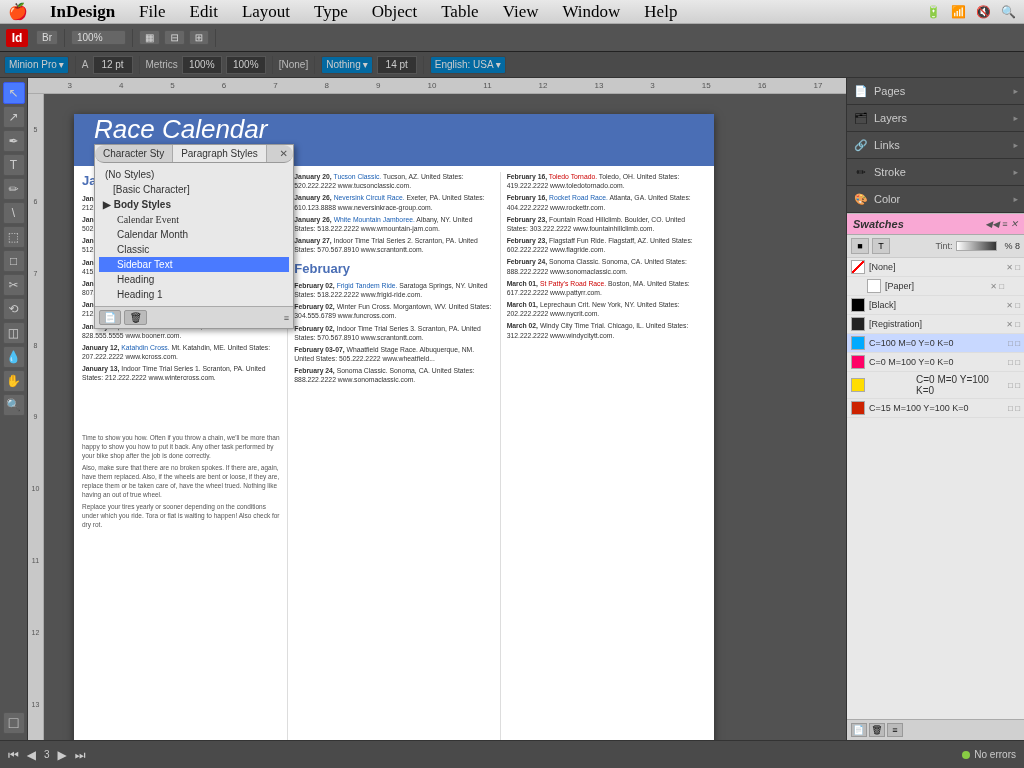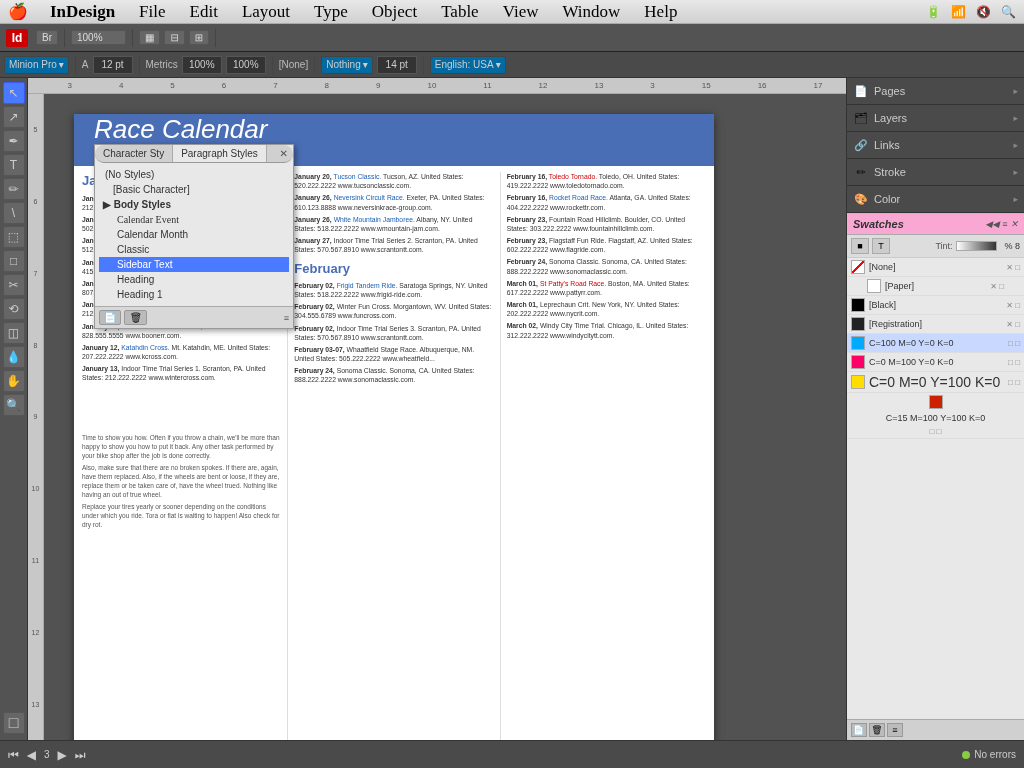--- a/index.html
+++ b/index.html
@@ -398,24 +398,24 @@
           <span style="font-size:9px;color:#333;flex:1;">C=100 M=0 Y=0 K=0</span>
           <span style="font-size:8px;color:#888;">□ □</span>
         </div>
         <div style="display:flex;align-items:center;padding:2px 4px;gap:4px;border-bottom:1px solid #ddd;cursor:pointer;">
           <div style="width:14px;height:14px;border:1px solid #aaa;background:#ff0066;flex-shrink:0;"></div>
           <span style="font-size:9px;color:#333;flex:1;">C=0 M=100 Y=0 K=0</span>
           <span style="font-size:8px;color:#888;">□ □</span>
         </div>
         <div style="display:flex;align-items:center;padding:2px 4px;gap:4px;border-bottom:1px solid #ddd;cursor:pointer;">
           <div style="width:14px;height:14px;border:1px solid #aaa;background:#ffdd00;flex-shrink:0;"></div>
-          <span style="font-size:14px;color:#333;flex:1;">C=0 M=0 Y=100 K=0</span>
+          <span style="font-size:10px;color:#333;flex:1;margin-left:47px;">C=0 M=0 Y=100 K=0</span>
           <span style="font-size:8px;color:#888;">□ □</span>
         </div>
-        <div style="display:flex;align-items:center;padding:2px 4px;gap:4px;border-bottom:1px solid #ddd;cursor:pointer;flex-direction:column;">
+        <div style="display:flex;align-items:center;padding:2px 4px;gap:4px;border-bottom:1px solid #ddd;cursor:pointer;">
           <div style="width:14px;height:14px;border:1px solid #aaa;background:#cc2200;flex-shrink:0;"></div>
           <span style="font-size:9px;color:#333;flex:1;">C=15 M=100 Y=100 K=0</span>
           <span style="font-size:8px;color:#888;">□ □</span>
         </div>
       </div>
 
       <div style="display:flex;align-items:center;padding:3px 4px;background:#d0d0d0;border-top:1px solid #aaa;gap:2px;">
         <div style="width:16px;height:14px;background:#bbb;border:1px solid #999;display:flex;align-items:center;justify-content:center;font-size:9px;cursor:pointer;">📄</div>
         <div style="width:16px;height:14px;background:#bbb;border:1px solid #999;display:flex;align-items:center;justify-content:center;font-size:9px;cursor:pointer;">🗑</div>
         <div style="width:16px;height:14px;background:#bbb;border:1px solid #999;display:flex;align-items:center;justify-content:center;font-size:9px;cursor:pointer;">≡</div>

